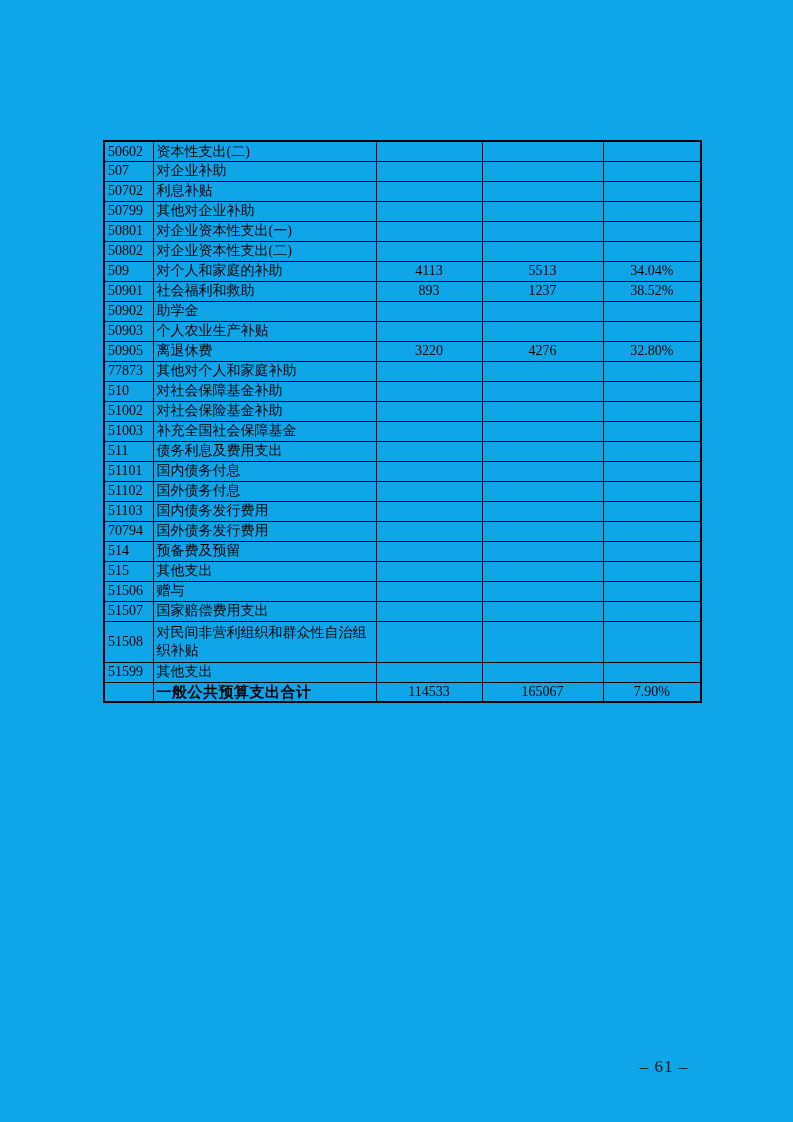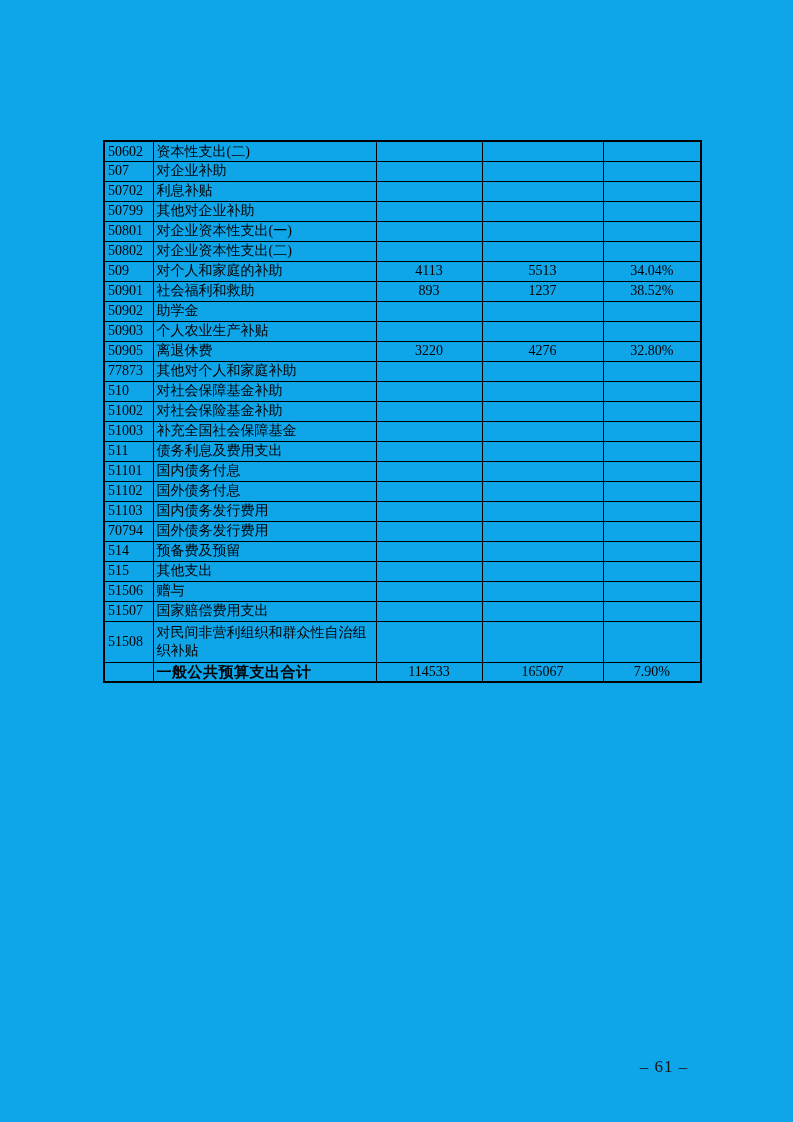--- a/index.html
+++ b/index.html
@@ -220,20 +220,27 @@
           <td class="cell-num"></td>
           <td class="cell-num"></td>
         </tr>
         <tr class="row-tall">
           <td class="cell-code">51508</td>
           <td class="cell-name">对民间非营利组织和群众性自治组织补贴</td>
           <td class="cell-num"></td>
           <td class="cell-num"></td>
           <td class="cell-num"></td>
         </tr>
+        <tr>
+          <td class="cell-code">51599</td>
+          <td class="cell-name">其他支出</td>
+          <td class="cell-num"></td>
+          <td class="cell-num"></td>
+          <td class="cell-num"></td>
+        </tr>
         <tr class="row-total">
           <td class="cell-code"></td>
           <td class="cell-name">一般公共预算支出合计</td>
           <td class="cell-num">114533</td>
           <td class="cell-num">165067</td>
           <td class="cell-num">7.90%</td>
         </tr>
       </tbody>
   </table>
 

